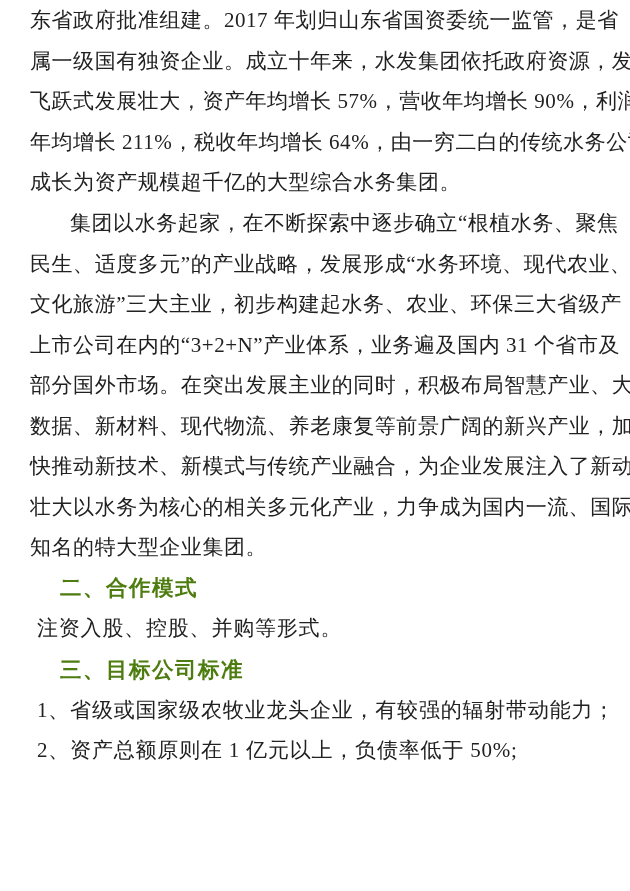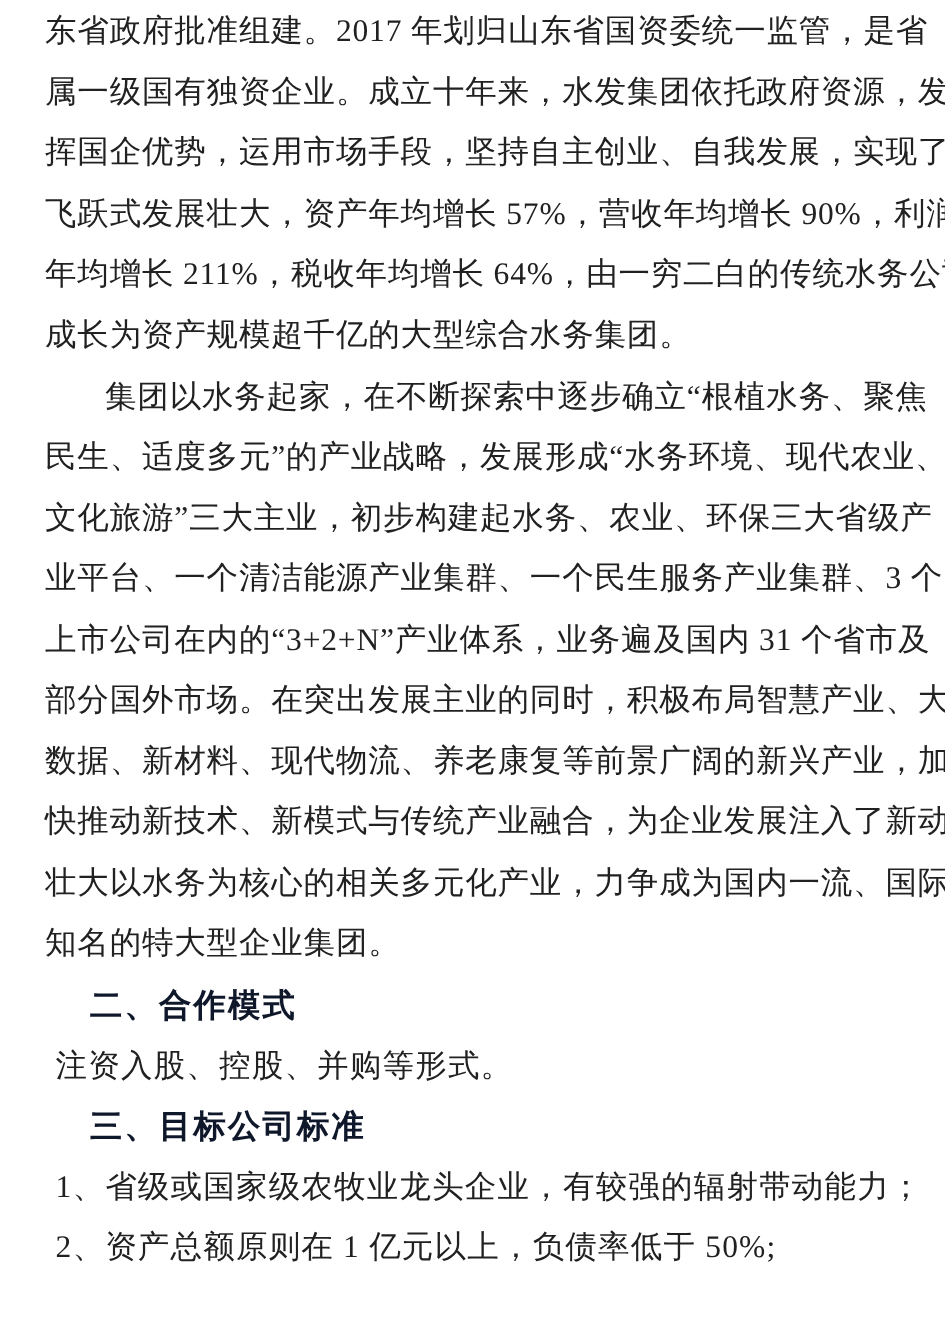--- a/index.html
+++ b/index.html
@@ -39,37 +39,35 @@
     padding-left: 37px;
     font-size: 21px;
     letter-spacing: 0.8px;
   }
   .row.heading {
     padding-left: 60px;
     font-family: "Liberation Sans", "DejaVu Sans", sans-serif;
     font-weight: 700;
     font-size: 21.5px;
     letter-spacing: 1.5px;
-    color: #0f172a;
+    color: #4d7c0f;
   }
 </style>
 </head>
 <body>
 
 <div class="page">
     <div class="row body">东省政府批准组建。2017 年划归山东省国资委统一监管，是省</div>
     <div class="row body">属一级国有独资企业。成立十年来，水发集团依托政府资源，发</div>
-    <div class="row body">挥国企优势，运用市场手段，坚持自主创业、自我发展，实现了</div>
     <div class="row body">飞跃式发展壮大，资产年均增长 57%，营收年均增长 90%，利润</div>
     <div class="row body">年均增长 211%，税收年均增长 64%，由一穷二白的传统水务公司</div>
     <div class="row body">成长为资产规模超千亿的大型综合水务集团。</div>
     <div class="row indent">集团以水务起家，在不断探索中逐步确立“根植水务、聚焦</div>
     <div class="row body">民生、适度多元”的产业战略，发展形成“水务环境、现代农业、</div>
     <div class="row body">文化旅游”三大主业，初步构建起水务、农业、环保三大省级产</div>
-    <div class="row body">业平台、一个清洁能源产业集群、一个民生服务产业集群、3 个</div>
     <div class="row body">上市公司在内的“3+2+N”产业体系，业务遍及国内 31 个省市及</div>
     <div class="row body">部分国外市场。在突出发展主业的同时，积极布局智慧产业、大</div>
     <div class="row body">数据、新材料、现代物流、养老康复等前景广阔的新兴产业，加</div>
     <div class="row body">快推动新技术、新模式与传统产业融合，为企业发展注入了新动</div>
     <div class="row body">壮大以水务为核心的相关多元化产业，力争成为国内一流、国际</div>
     <div class="row body">知名的特大型企业集团。</div>
     <div class="row heading">二、合作模式</div>
     <div class="row list">注资入股、控股、并购等形式。</div>
     <div class="row heading">三、目标公司标准</div>
     <div class="row list">1、省级或国家级农牧业龙头企业，有较强的辐射带动能力；</div>

